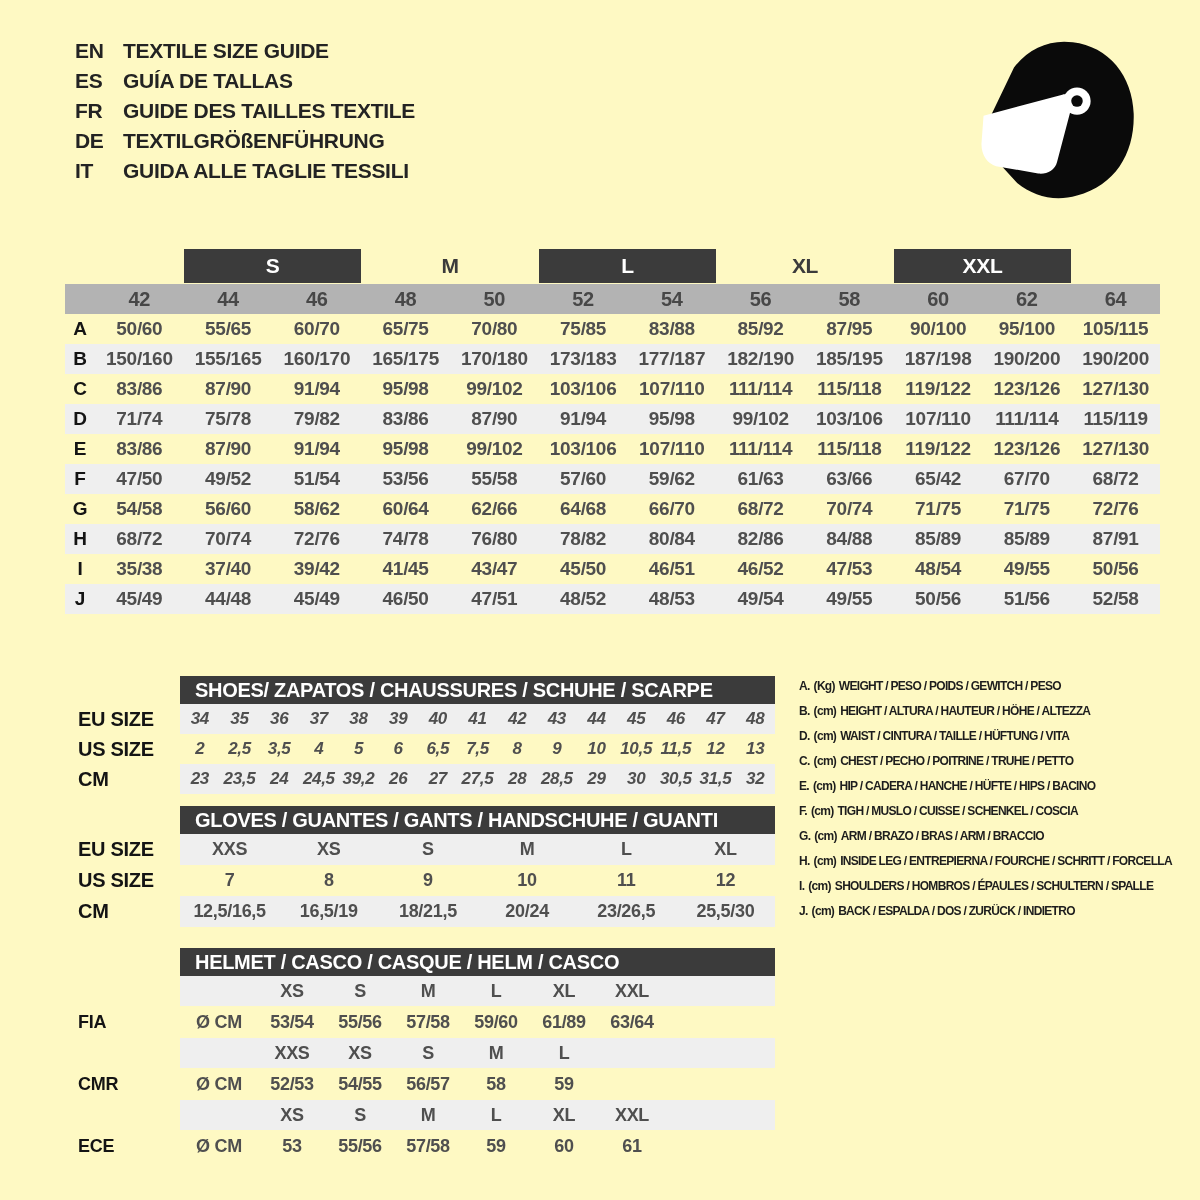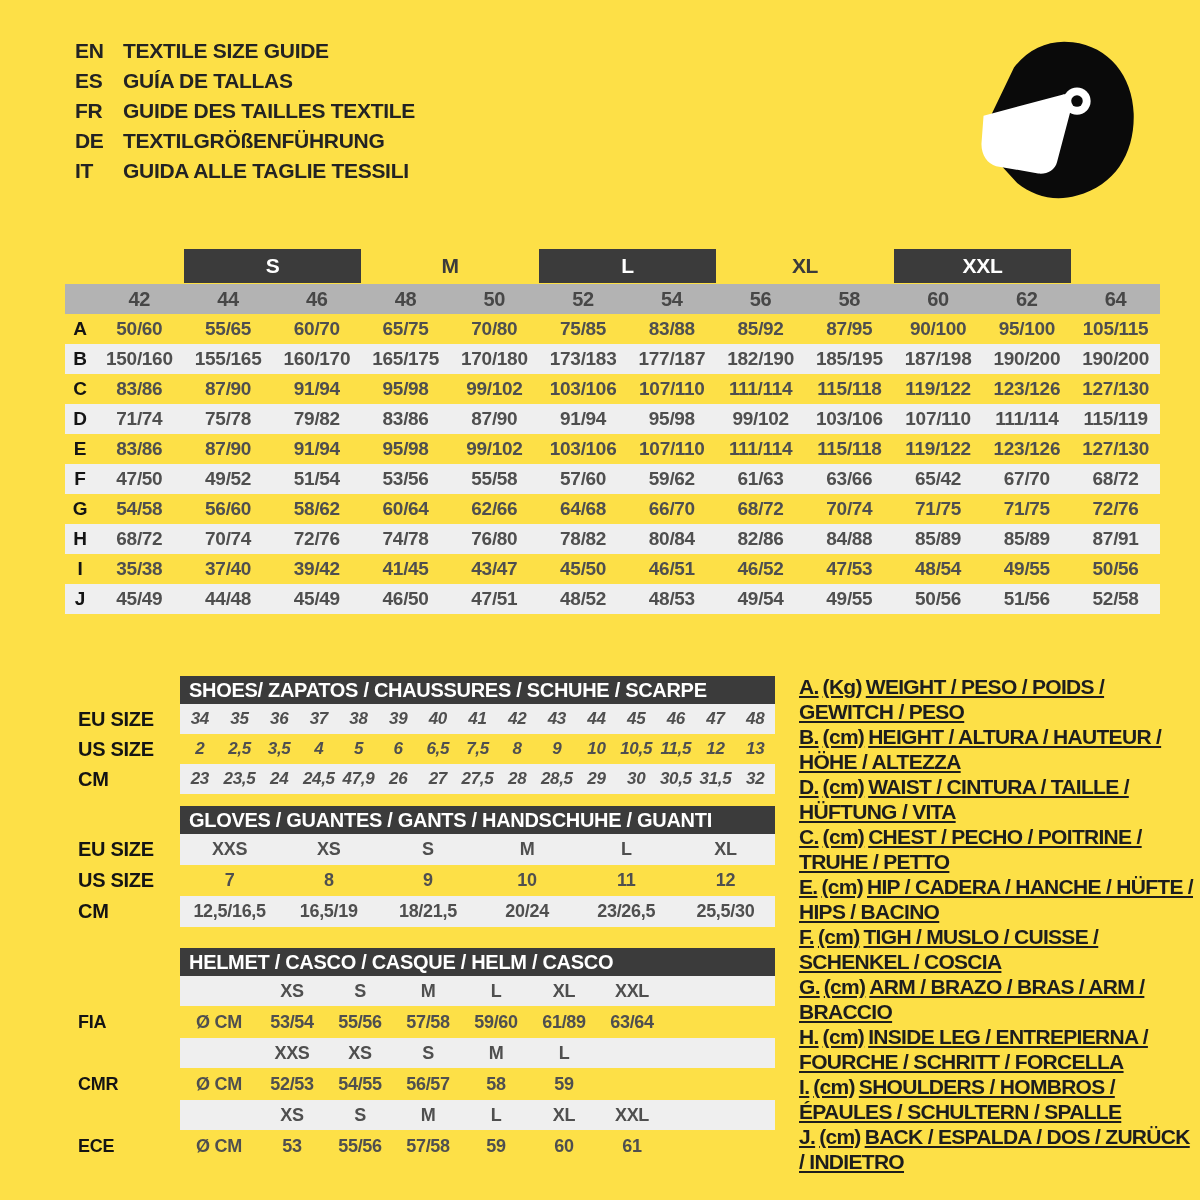--- a/index.html
+++ b/index.html
@@ -1,18 +1,18 @@
 <!DOCTYPE html>
 <html><head>
 <meta charset="utf-8">
 <style>
   * { margin:0; padding:0; box-sizing:border-box; }
   html,body { background:#fff; }
   .page {
-    position:relative; width:1200px; height:1200px; background:#fde047;
+    position:relative; width:1200px; height:1200px; background:#fef9c3;
     font-family:"Liberation Sans", sans-serif; font-weight:700;
     letter-spacing:-0.3px; overflow:hidden;
   }
   
   .lang-header { position:absolute; left:75px; top:36px; }
   .lang-row { display:flex; height:30px; align-items:center; color:#232323; }
   .lang-code { width:48px; font-size:21px; }
   .lang-title { font-size:21px; }
   
   .helmet-wrap { position:absolute; left:972px; top:36px; width:168px; height:170px; }
@@ -27,37 +27,37 @@
   .t-row.alt { background:#efefef; }
   .t-label { text-align:center; font-size:19px; color:#141414; }
   .t-cell { text-align:center; font-size:19px; color:#4f4f4f; }
   
   .smalltbl { position:absolute; left:65px; width:710px; }
   .shoes { top:676px; }
   .gloves { top:806px; }
   .helmet { top:948px; }
   .tbl-title {
     margin-left:115px; height:28px; background:#3b3b3b; color:#fff;
-    display:flex; align-items:center; padding-left:9px; font-size:20px; letter-spacing:-0.3px;
+    display:flex; align-items:center; padding-left:15px; font-size:20px; letter-spacing:-0.3px;
   }
   .shoe-row { display:grid; grid-template-columns:115px repeat(15,1fr); height:30px; align-items:center; }
   .glove-row { display:grid; grid-template-columns:115px repeat(6,1fr); height:31px; align-items:center; }
   .helm-row { display:grid; grid-template-columns:115px 78px repeat(6,68px) 1fr; height:30px; align-items:center; }
   .helm-row.vrow { height:32px; }
   .side-label { font-size:20px; color:#141414; padding-left:13px; }
   .s-cell { text-align:center; font-size:17px; color:#4f4f4f; height:100%; display:flex; align-items:center; justify-content:center;font-style:italic; }
   .g-cell { text-align:center; font-size:18px; color:#4f4f4f; height:100%; display:flex; align-items:center; justify-content:center; }
   .h-cell { text-align:center; font-size:18px; color:#4f4f4f; height:100%; display:flex; align-items:center; justify-content:center; }
   .h-cell.left { justify-content:flex-start; padding-left:13px; color:#141414; }
   .h-cell.unit { color:#4f4f4f; }
   .shade { background:#efefef; }
   .sizecell { color:#4f4f4f; }
   
   .legend { position:absolute; left:799px; top:674px; width:400px; }
-  .legend-item { font-size:21px; line-height:25px; color:#1d1d1d; letter-spacing:-0.7px;text-decoration:underline; }
+  .legend-item { font-size:12px; line-height:25px; color:#1d1d1d; letter-spacing:-0.7px; }
   .legend-item span { margin-right:4px; }
 </style>
 </head>
 <body>
 
 <div class="page">
 
   <div class="lang-header">
       <div class="lang-row">
         <span class="lang-code">EN</span>
@@ -307,21 +307,21 @@
           <div class="s-cell">11,5</div>
           <div class="s-cell">12</div>
           <div class="s-cell">13</div>
         </div>
         <div class="shoe-row">
           <div class="side-label">CM</div>
           <div class="s-cell shade">23</div>
           <div class="s-cell shade">23,5</div>
           <div class="s-cell shade">24</div>
           <div class="s-cell shade">24,5</div>
-          <div class="s-cell shade">47,9</div>
+          <div class="s-cell shade">39,2</div>
           <div class="s-cell shade">26</div>
           <div class="s-cell shade">27</div>
           <div class="s-cell shade">27,5</div>
           <div class="s-cell shade">28</div>
           <div class="s-cell shade">28,5</div>
           <div class="s-cell shade">29</div>
           <div class="s-cell shade">30</div>
           <div class="s-cell shade">30,5</div>
           <div class="s-cell shade">31,5</div>
           <div class="s-cell shade">32</div>

